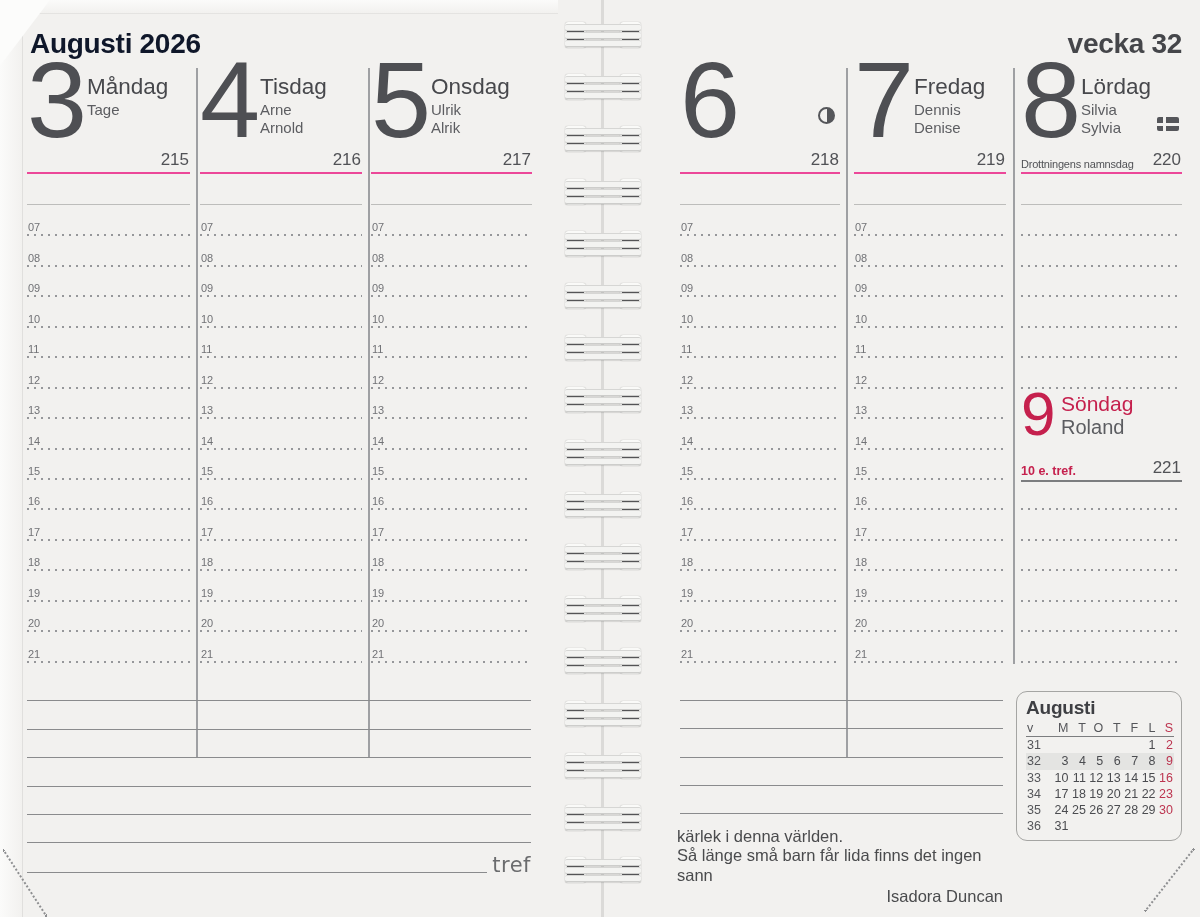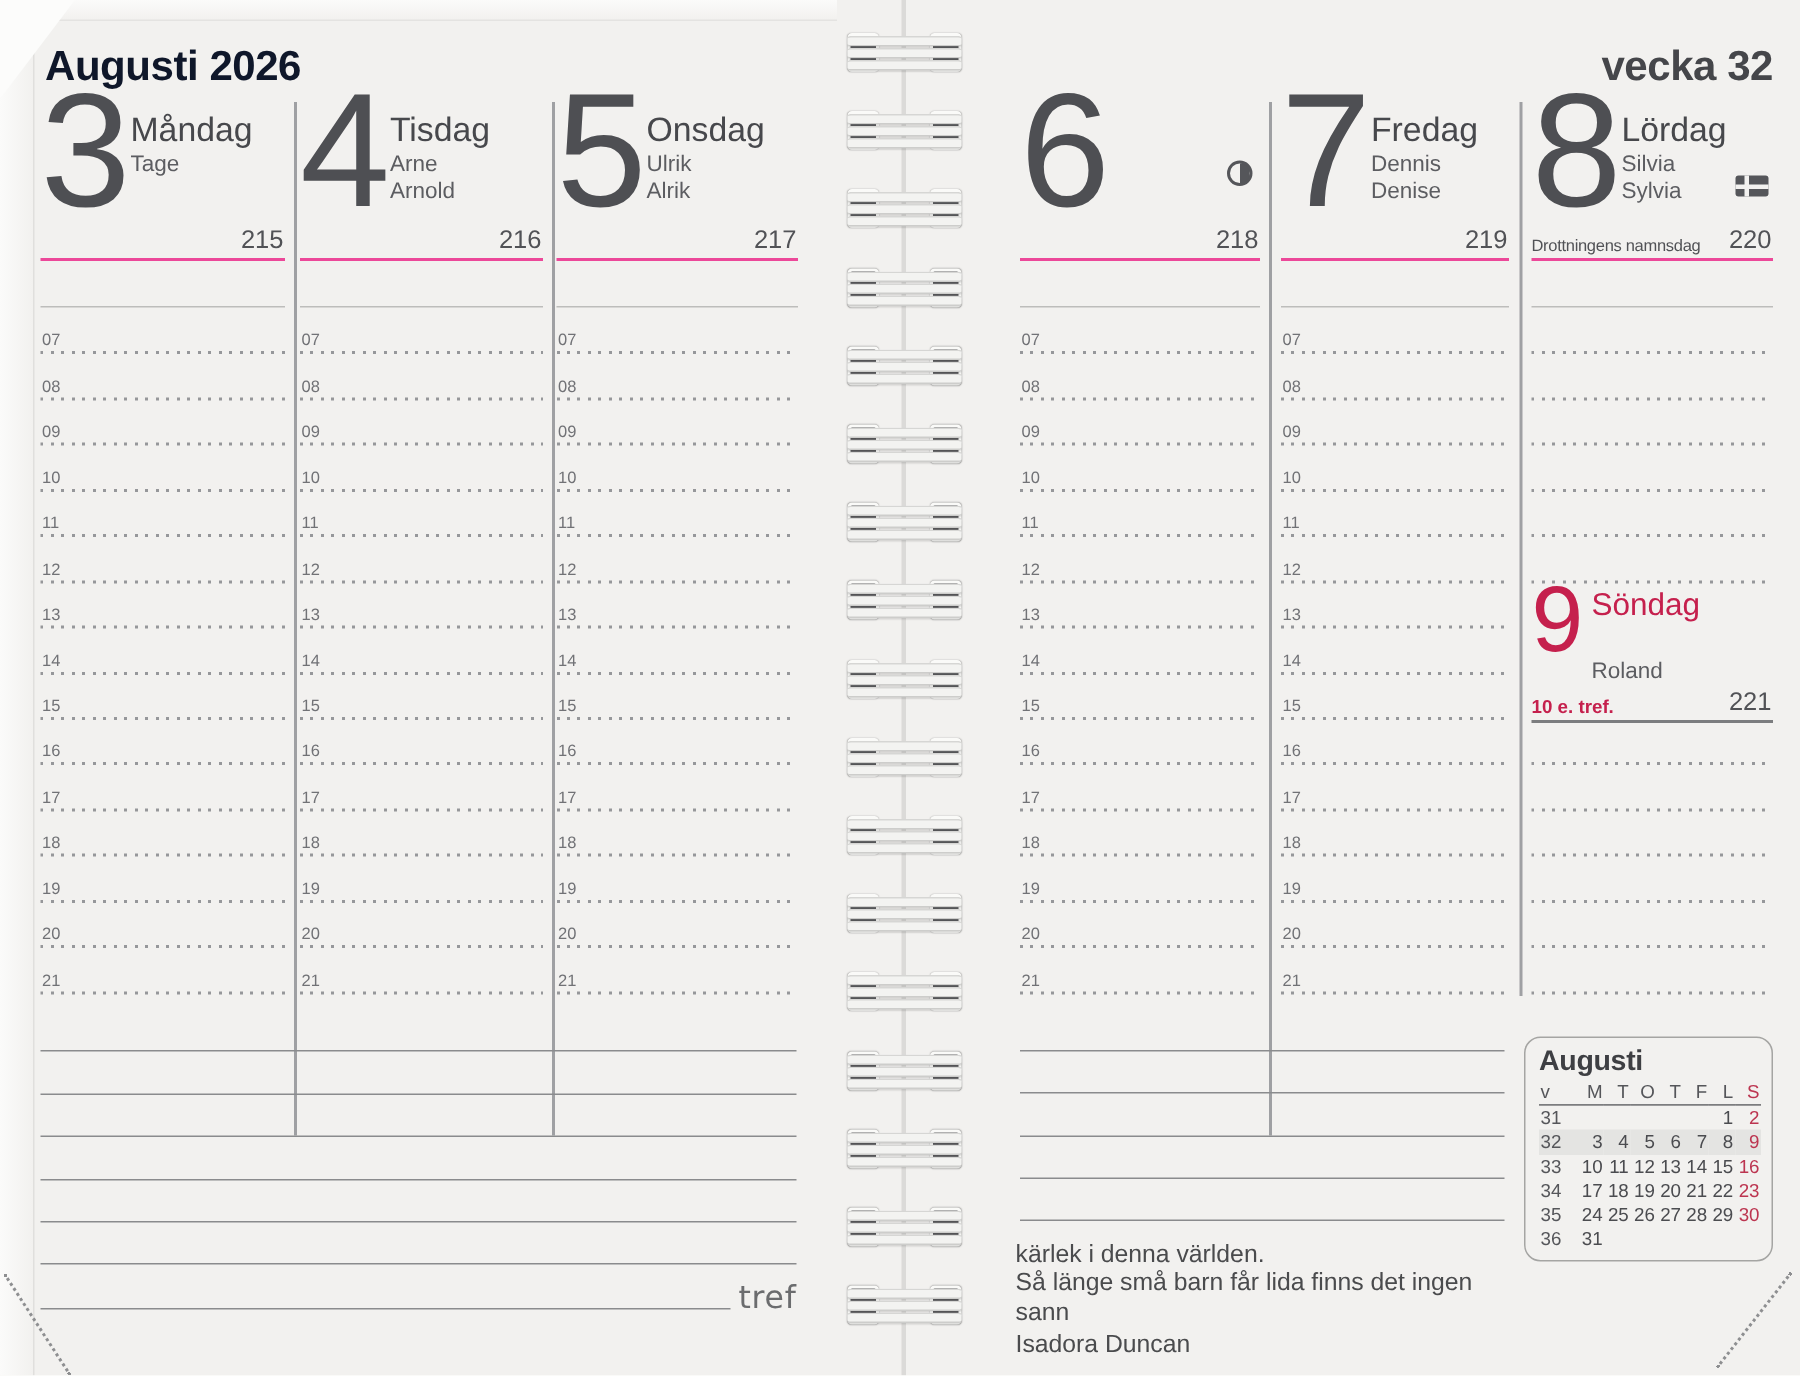--- a/index.html
+++ b/index.html
@@ -49,21 +49,21 @@
   .trow{height:30.45px;position:relative;
         background:repeating-linear-gradient(90deg,#96979a 0 2px,transparent 2px 7px) left bottom/100% 2px no-repeat;}
   .tlabel{position:absolute;bottom:3px;left:1px;font-size:11px;color:#717276;}
 
   
   .sun-head{position:absolute;top:322px;left:0;right:0;height:62px;}
   .sun-num{position:absolute;top:-2px;left:0;font-size:62px;line-height:.85;
            letter-spacing:-2px;color:#c5204d;}
   .sun-names{position:absolute;left:40px;top:2px;}
   .sun-dayname{font-size:21px;color:#c5204d;line-height:1.1;}
-  .sun-nameday{font-size:15px;color:#5c5d61;line-height:1.25;margin-top:24px;}
+  .sun-nameday{font-size:20px;color:#5c5d61;line-height:1.25;}
   .church{position:absolute;top:390px;left:0;right:0;height:22px;border-bottom:2px solid #7c7d7f;}
   .church-left{position:absolute;left:0;bottom:2px;font-size:12.5px;font-weight:700;color:#c5204d;}
   .church-right{position:absolute;right:1px;bottom:2px;font-size:17px;color:#515256;}
   .sun-grid{position:absolute;top:412px;left:0;right:0;}
 
   
   .vline{position:absolute;width:1.5px;background:#9fa0a3;}
   .nline{position:absolute;height:1px;background:#8a8b8d;}
 
   
@@ -84,21 +84,21 @@
   .mcal th{color:#55565a;border-bottom:1.5px solid #7c7d7f;}
   .mcal .wk{color:#55565a;text-align:left;padding-left:1px;}
   .mcal th.wk{text-align:left;}
   .mcal .sun{color:#bc3550;}
   .mcal tr.cur td{background:#e4e4e2;}
   .mcal col.c-wk{width:26px;}
 
   
   .quote{position:absolute;left:677px;top:827px;width:326px;font-size:16.5px;
          color:#4a4b4d;line-height:1.17;}
-  .quote-author{margin-top:2px;}
+  .quote-author{margin-top:2px;text-align:right;}
   .logo{position:absolute;left:430px;top:853px;width:101px;text-align:right;font-size:21px;
         color:#6b6c6e;letter-spacing:.5px;font-family:"DejaVu Sans",sans-serif;}
 
   
   .cdots{position:absolute;width:80px;border-top:2.5px dotted #8e8f91;}
   .cdots.bl{left:4px;top:849px;transform:rotate(57deg);transform-origin:0 0;}
   .cdots.br{left:1144px;top:911px;transform:rotate(-52deg);transform-origin:0 0;}
 </style>
 </head>
 <body>

